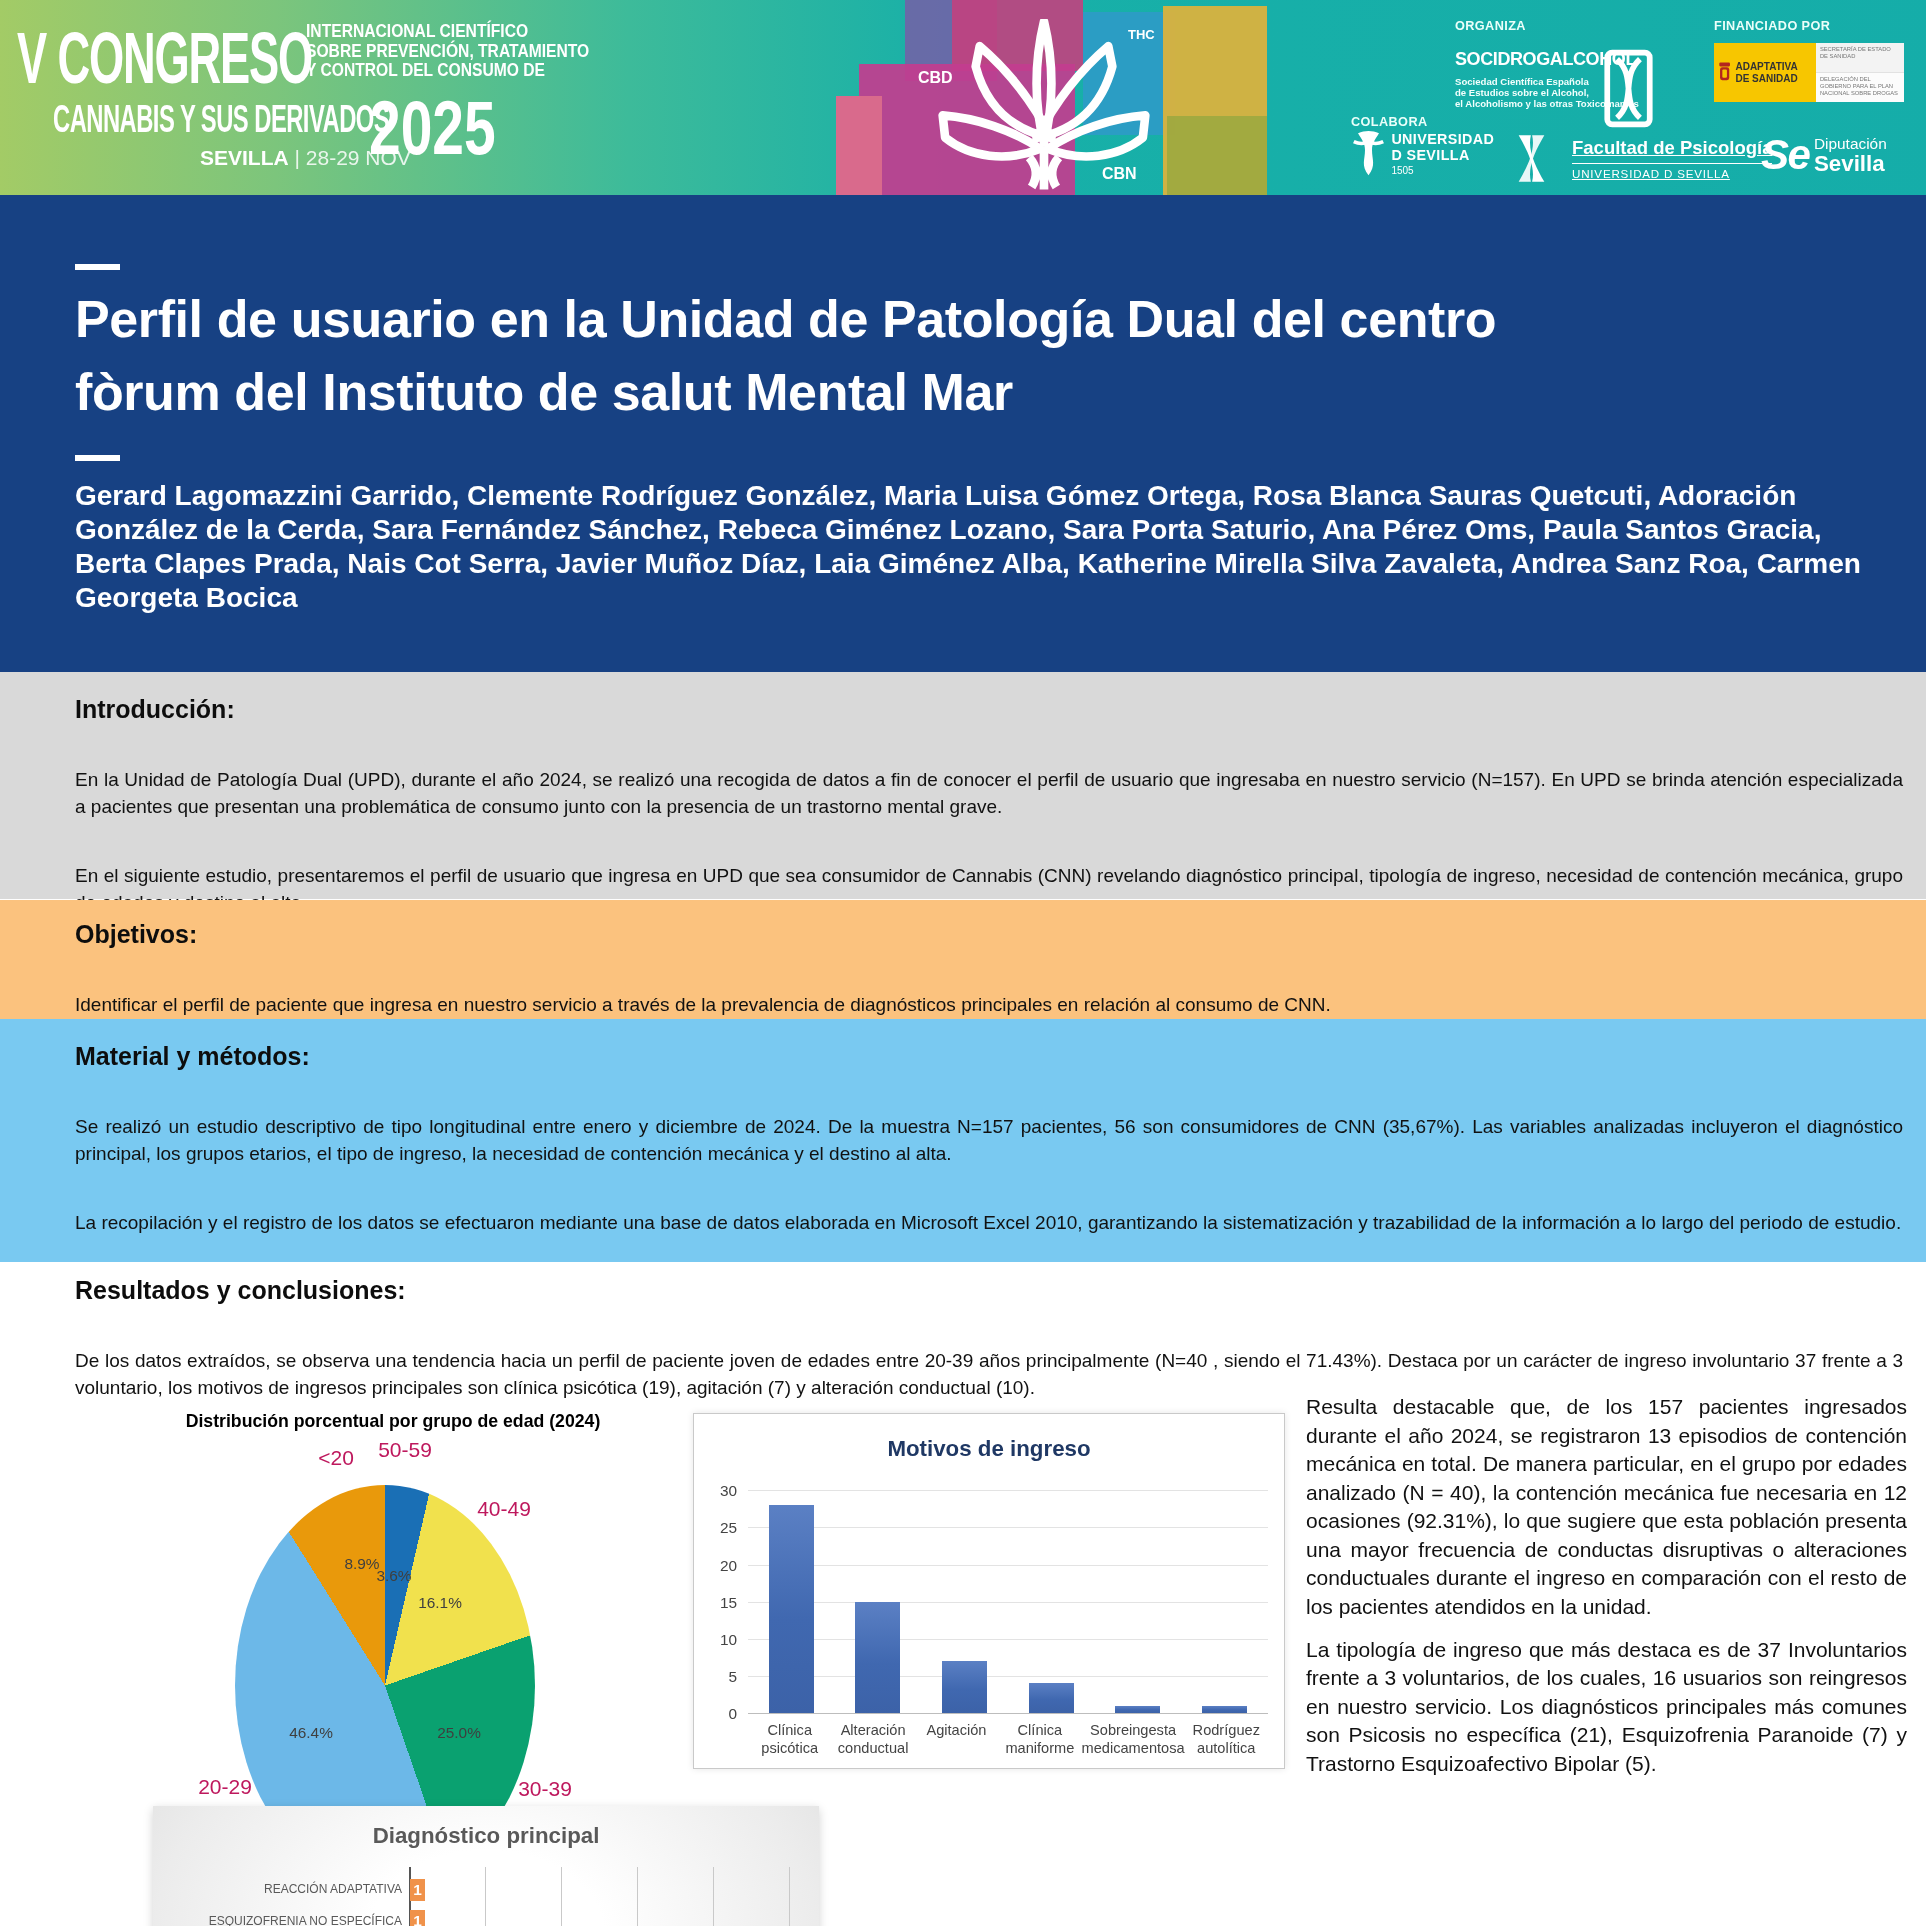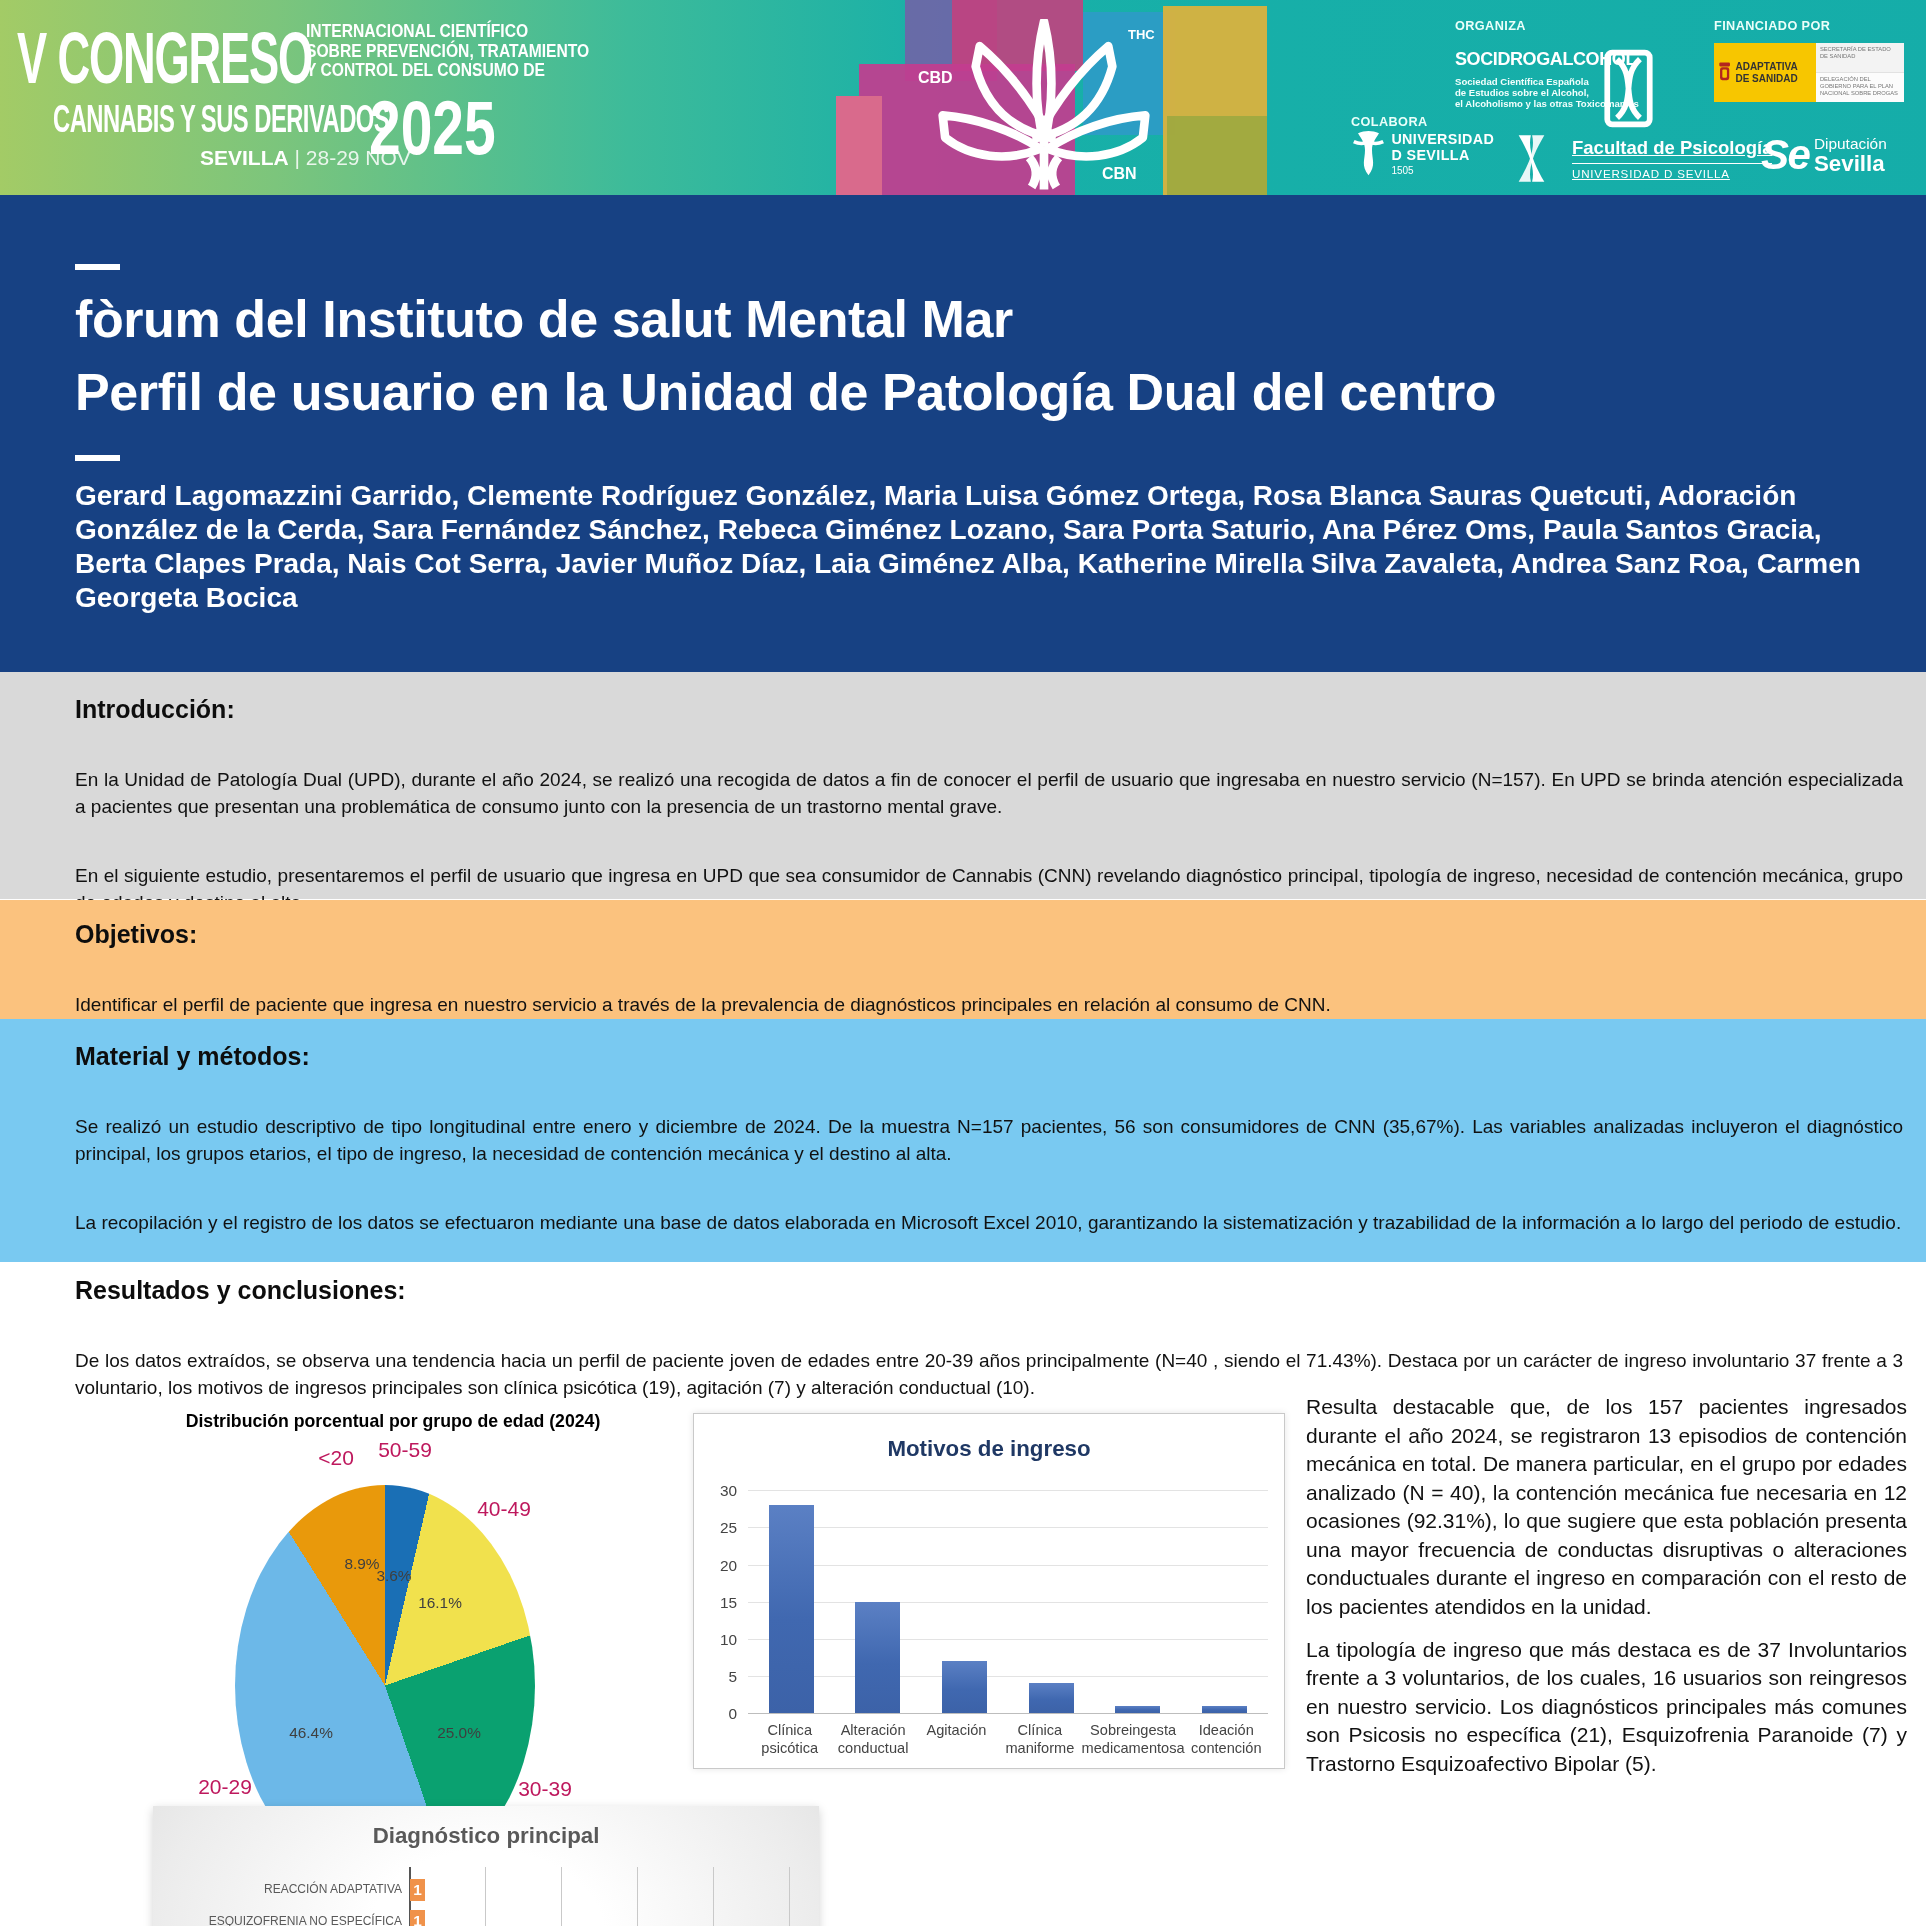--- a/index.html
+++ b/index.html
@@ -236,22 +236,22 @@
       <div class="dip-text">
         <div class="dip-l1">Diputación</div>
         <div class="dip-l2">Sevilla</div>
       </div>
     </div>
   </header>
 
   <section class="sec band-title">
     <div class="dash dash1"></div>
     <h1 class="main-title">
+      <div>Perfil de usuario en la Unidad de Patología Dual del centro</div>
       <div>fòrum del Instituto de salut Mental Mar</div>
-      <div>Perfil de usuario en la Unidad de Patología Dual del centro</div>
     </h1>
     <div class="dash dash2"></div>
     <p class="authors">Gerard Lagomazzini Garrido, Clemente Rodríguez González, Maria Luisa Gómez Ortega, Rosa Blanca Sauras Quetcuti, Adoración González de la Cerda, Sara Fernández Sánchez, Rebeca Giménez Lozano, Sara Porta Saturio, Ana Pérez Oms, Paula Santos Gracia, Berta Clapes Prada, Nais Cot Serra, Javier Muñoz Díaz, Laia Giménez Alba, Katherine Mirella Silva Zavaleta, Andrea Sanz Roa, Carmen Georgeta Bocica</p>
   </section>
 
   <section class="sec sec-intro pad">
     <h2 class="h2">Introducción:</h2>
     <p class="body-p">En la Unidad de Patología Dual (UPD), durante el año 2024, se realizó una recogida de datos a fin de conocer el perfil de usuario que ingresaba en nuestro servicio (N=157). En UPD se brinda atención especializada a pacientes que presentan una problemática de consumo junto con la presencia de un trastorno mental grave.</p>
     <p class="body-p">En el siguiente estudio, presentaremos el perfil de usuario que ingresa en UPD que sea consumidor de Cannabis (CNN) revelando diagnóstico principal, tipología de ingreso, necesidad de contención mecánica, grupo de edades y destino al alta.</p>
   </section>
@@ -315,21 +315,21 @@
           <div class="m-bar" style="left: 281px; height: 30px;"></div>
           <div class="m-bar" style="left: 367px; height: 7.4px;"></div>
           <div class="m-bar" style="left: 454px; height: 7.4px;"></div>
         </div>
       <div class="motivos-xlab">
           <span>Clínica psicótica</span>
           <span>Alteración conductual</span>
           <span>Agitación</span>
           <span>Clínica maniforme</span>
           <span>Sobreingesta medicamentosa</span>
-          <span>Ideación contención</span>
+          <span>Rodríguez autolítica</span>
         </div>
     </div>
 
     <div class="abs right-text">
       <p>Resulta destacable que, de los 157 pacientes ingresados durante el año 2024, se registraron 13 episodios de contención mecánica en total. De manera particular, en el grupo por edades analizado (N = 40), la contención mecánica fue necesaria en 12 ocasiones (92.31%), lo que sugiere que esta población presenta una mayor frecuencia de conductas disruptivas o alteraciones conductuales durante el ingreso en comparación con el resto de los pacientes atendidos en la unidad.</p>
       <p>La tipología de ingreso que más destaca es de 37 Involuntarios frente a 3 voluntarios, de los cuales, 16 usuarios son reingresos en nuestro servicio. Los diagnósticos principales más comunes son Psicosis no específica (21), Esquizofrenia Paranoide (7) y Trastorno Esquizoafectivo Bipolar (5).</p>
     </div>
 
     <div class="abs diag-card">
       <div class="diag-title">Diagnóstico principal</div>

